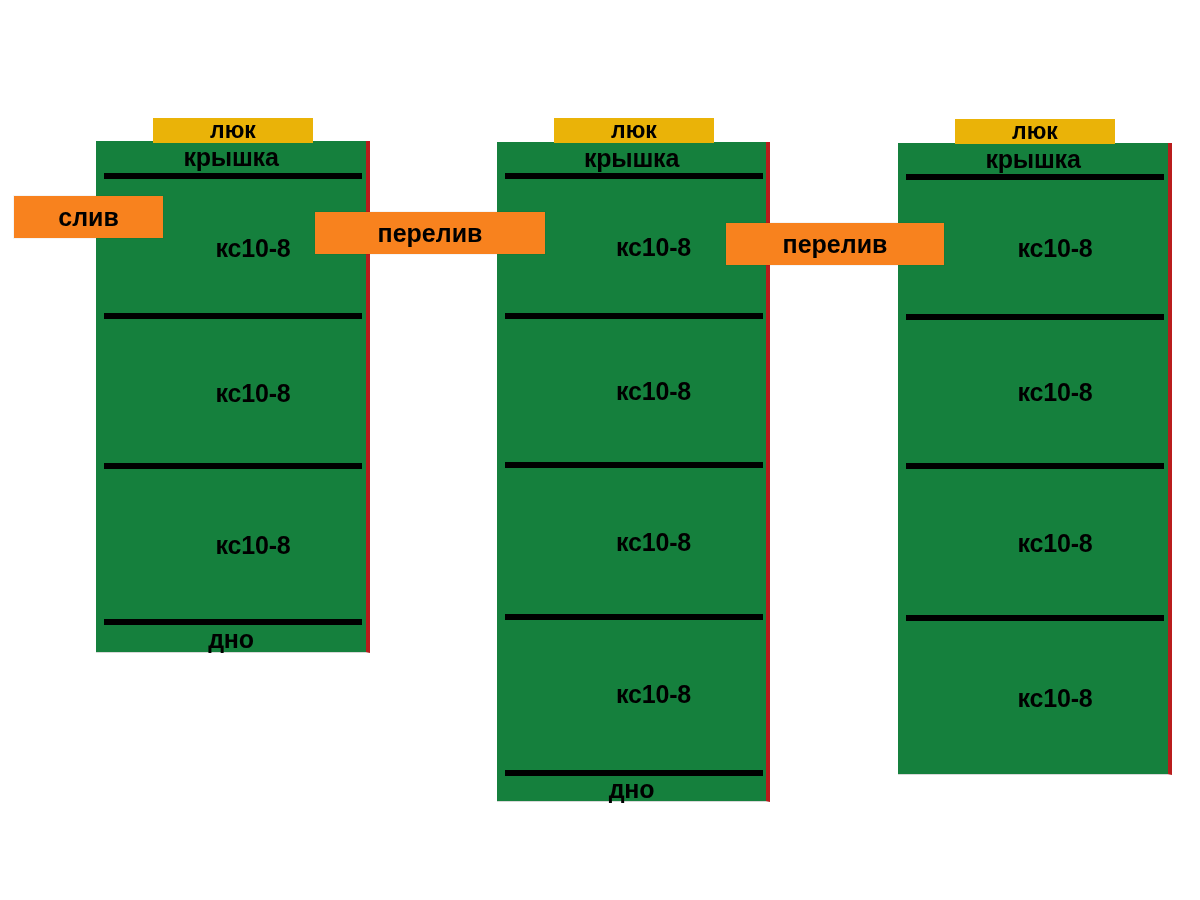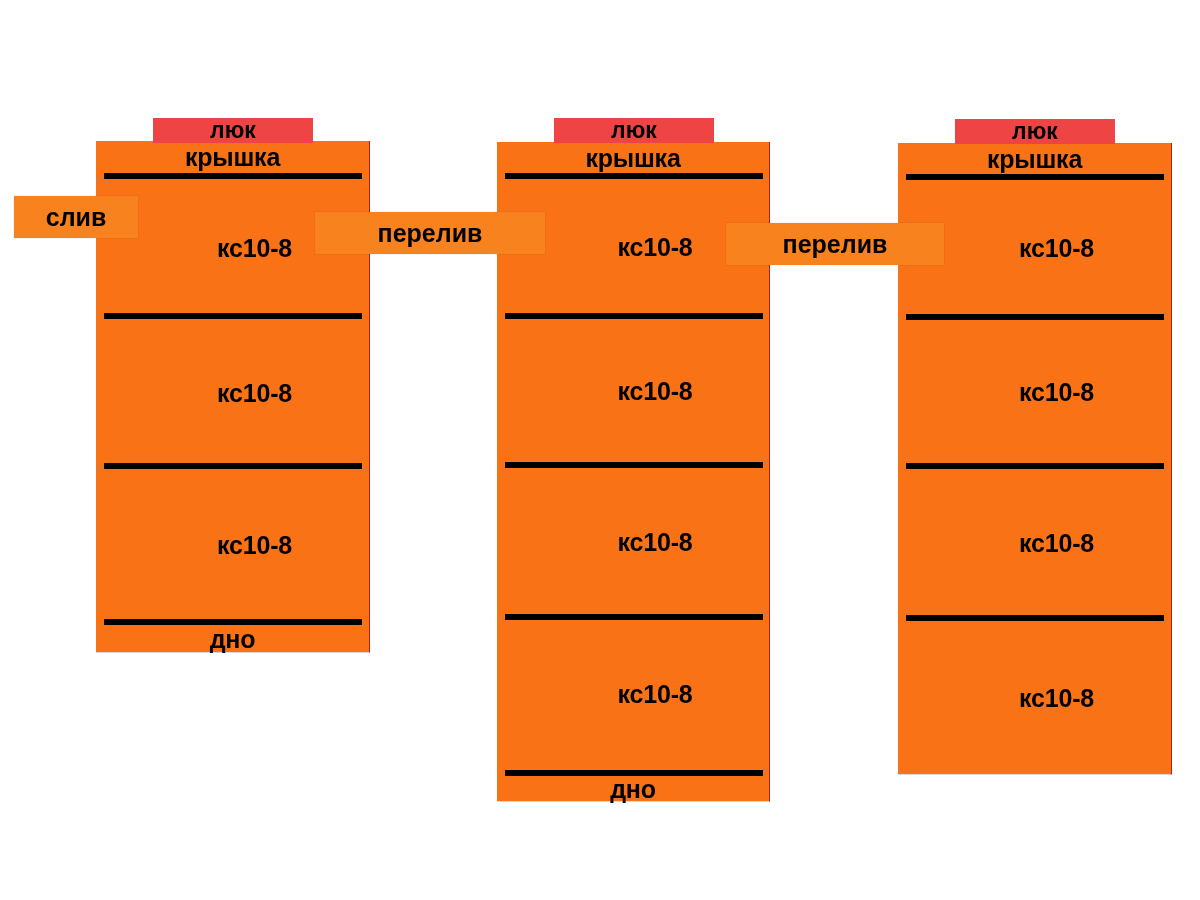--- a/index.html
+++ b/index.html
@@ -15,23 +15,23 @@
     position: relative;
     width: 1200px;
     height: 900px;
     background: #ffffff;
     overflow: hidden;
   }
 
   
   .tank {
     position: absolute;
-    background: #f97316;
-    box-sizing: border-box;
-    border-right: 1px solid #b91c1c;
+    background: #15803d;
+    box-sizing: border-box;
+    border-right: 4px solid #b91c1c;
     border-bottom: 1px solid #d8d8d8;
   }
 
   
   .section {
     position: absolute;
     left: 0;
     width: 100%;
     box-sizing: border-box;
     display: flex;
@@ -63,21 +63,21 @@
     font-size: 25px;
   }
   .ring-label {
     font-size: 25px;
     margin-left: 44px;
   }
 
   
   .hatch {
     position: absolute;
-    background: #ef4444;
+    background: #eab308;
     color: #000000;
     font-weight: bold;
     font-size: 23px;
     display: flex;
     align-items: center;
     justify-content: center;
     line-height: 1;
     box-sizing: border-box;
   }
 
@@ -192,21 +192,21 @@
 
     <div class="section" style="top:478px; height:154px;">
       <span class="label ring-label">кс10-8</span>
     </div>
   </div>
 
   <div class="hatch" style="left:955px; top:119px; width:160px; height:25px;">
     <span>люк</span>
   </div>
 
-  <div class="pipe" style="left:14px; top:196px; width:124px; height:42px;">
+  <div class="pipe" style="left:14px; top:196px; width:149px; height:42px;">
     <span>слив</span>
   </div>
 
   <div class="pipe" style="left:315px; top:212px; width:230px; height:42px;">
     <span>перелив</span>
   </div>
 
   <div class="pipe" style="left:726px; top:223px; width:218px; height:42px;">
     <span>перелив</span>
   </div>

